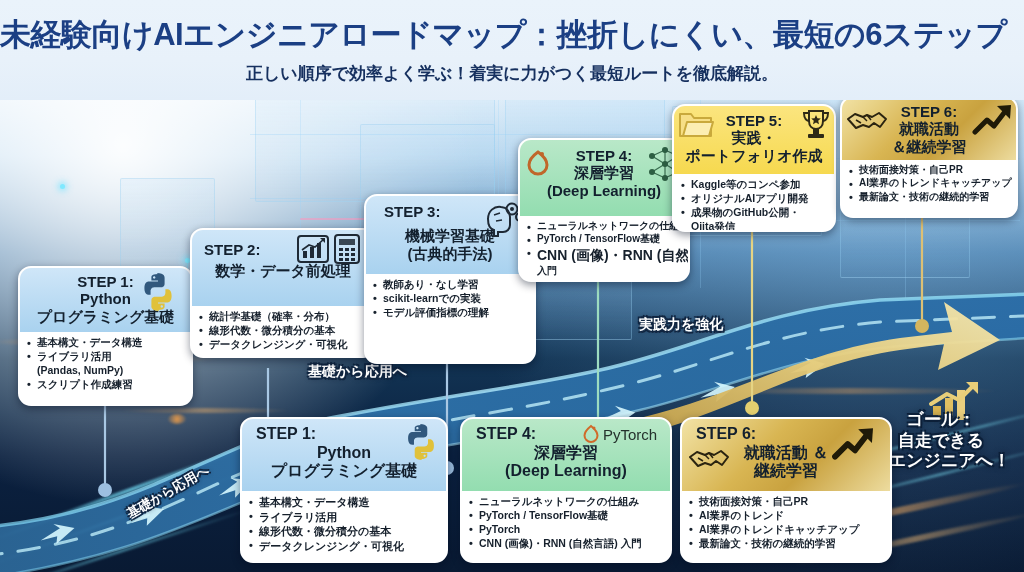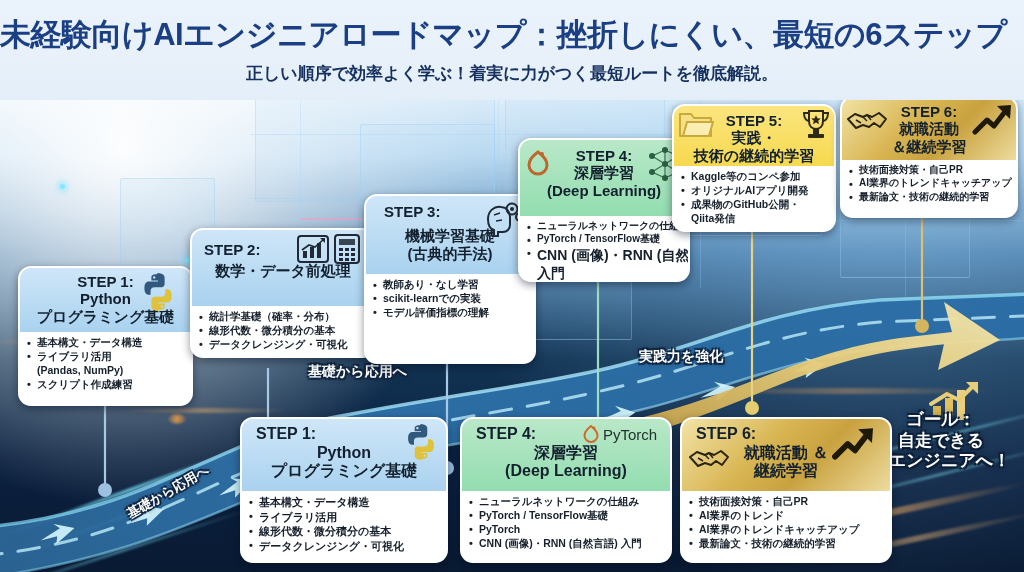--- a/index.html
+++ b/index.html
@@ -246,21 +246,21 @@
       <circle cx="598" cy="362" r="7" fill="#8ad3b0"></circle>
       <line x1="752" y1="140" x2="752" y2="318" stroke="#e6d484" stroke-width="2.2"></line>
       <circle cx="752" cy="320" r="7" fill="#e3cf6f"></circle>
       <line x1="922" y1="122" x2="922" y2="236" stroke="#ddc074" stroke-width="2.2"></line>
       <circle cx="922" cy="238" r="7" fill="#d5b55e"></circle>
     </g>
   </svg>
 
   <div class="pathlabel" style="left:122px;top:395px;transform:rotate(-30deg);font-size:13px;">基礎から応用へ</div>
   <div class="pathlabel" style="left:308px;top:275px;">基礎から応用へ</div>
-  <div class="pathlabel" style="left:639px;top:260px;">実践力を強化</div>
+  <div class="pathlabel" style="left:639px;top:228px;">実践力を強化</div>
 
   <div class="icon" style="left:925px;top:292px;width:60px;height:44px;z-index:19;">
     <svg viewBox="0 0 60 44" width="60" height="44">
       <path d="M8,40 L8,26 L16,26 L16,40 Z" fill="#d9b450"></path>
       <path d="M20,40 L20,18 L28,18 L28,40 Z" fill="#e2c162"></path>
       <path d="M32,40 L32,10 L40,10 L40,40 Z" fill="#eacf7e"></path>
       <path d="M6,24 L22,14 L34,20 L50,4" stroke="#e8ce79" stroke-width="4" fill="none" stroke-linecap="round" stroke-linejoin="round"></path>
       <path d="M41,2 L53,2 L53,14 Z" fill="#e8ce79"></path>
     </svg>
   </div>
@@ -401,47 +401,47 @@
         <span class="big">STEP 4:</span>
         <span class="big">深層学習</span>
         <span class="big">(Deep Learning)</span>
       </div>
     </div>
     <div class="body">
       <ul>
         <li style="font-size:10px;">ニューラルネットワークの仕組み</li>
         <li style="font-size:10px;">PyTorch / TensorFlow基礎</li>
         <li style="font-size:14px;">CNN (画像)・RNN (自然言語)</li>
-        <li class="nobullet" style="font-size:14px;">入門</li>
+        <li class="nobullet" style="font-size:10px;">入門</li>
       </ul>
     </div>
   </div>
 
   <div class="card yellow" style="left:672px;top:16px;width:164px;height:128px;">
-    <div class="head" style="height:60px;">
+    <div class="head" style="height:68px;">
       <div class="icon" style="left:4px;top:4px;width:36px;height:30px;">
         <svg viewBox="0 0 36 30" width="36" height="30">
           <path d="M2,26 L2,4 L13,4 L16,8 L33,8 L33,26 Z" fill="#f7df86" stroke="#c9a93c" stroke-width="2" stroke-linejoin="round"></path>
           <path d="M5,26 L9,12 L35,12 L31,26 Z" fill="#fceeb2" stroke="#c9a93c" stroke-width="2" stroke-linejoin="round"></path>
         </svg>
       </div>
       <div class="icon" style="left:126px;top:2px;width:32px;height:34px;">
         <svg viewBox="0 0 32 34" width="32" height="34">
           <path d="M9,3 L23,3 L23,13 C23,18 20,21 16,21 C12,21 9,18 9,13 Z" fill="none" stroke="#2f2a16" stroke-width="2"></path>
           <path d="M9,5 L4,5 C4,11 7,13 9.5,13" fill="none" stroke="#2f2a16" stroke-width="2"></path>
           <path d="M23,5 L28,5 C28,11 25,13 22.5,13" fill="none" stroke="#2f2a16" stroke-width="2"></path>
           <rect x="13" y="21" width="6" height="5" fill="#2f2a16"></rect>
           <rect x="8" y="26" width="16" height="4" rx="1" fill="#2f2a16"></rect>
           <path d="M16,7 L17.4,10.2 L20.8,10.5 L18.2,12.8 L19,16.2 L16,14.4 L13,16.2 L13.8,12.8 L11.2,10.5 L14.6,10.2 Z" fill="#2f2a16"></path>
         </svg>
       </div>
       <div class="ttl" style="padding-top:1px;">
         <span class="big">STEP 5:</span>
         <span class="big">実践・</span>
-        <span class="big">技術の継続的学習</span>
+        <span class="big">ポートフォリオ作成</span>
       </div>
     </div>
     <div class="body">
       <ul>
         <li>Kaggle等のコンペ参加</li>
         <li>オリジナルAIアプリ開発</li>
         <li>成果物のGitHub公開・</li>
         <li class="nobullet">Qiita発信</li>
       </ul>
     </div>

